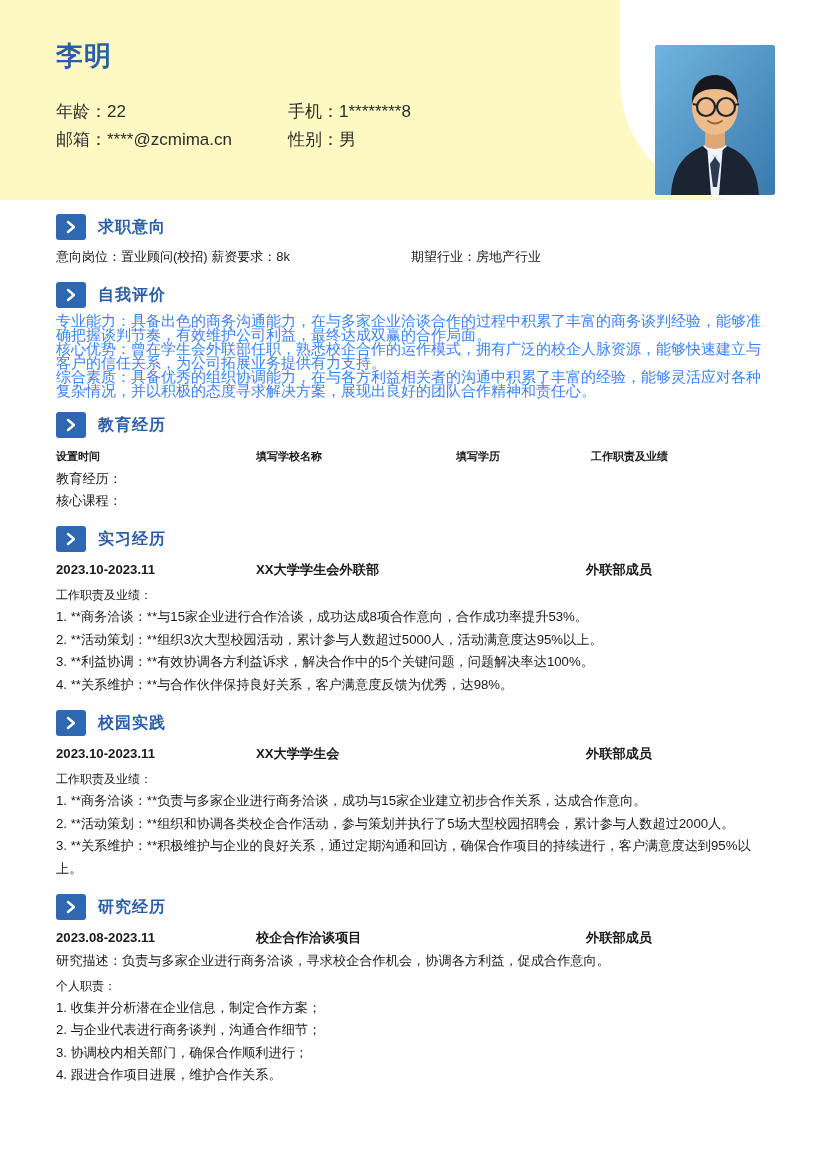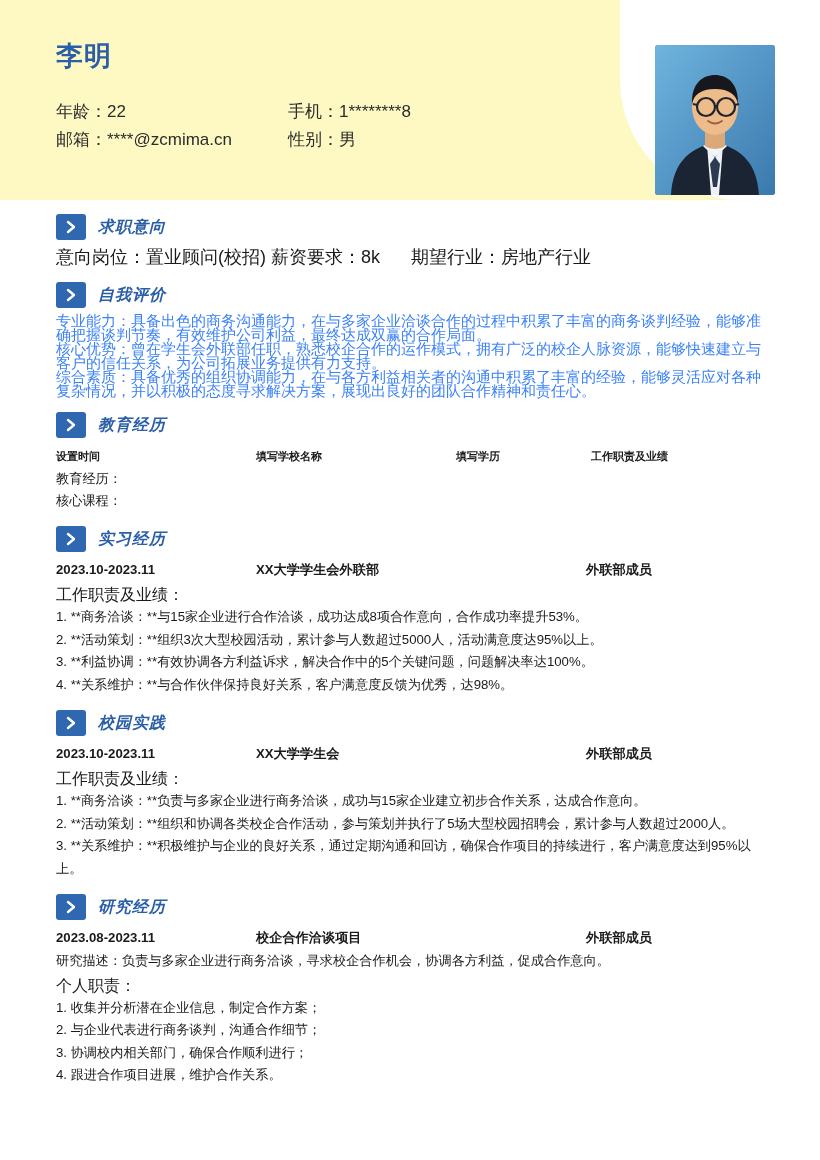--- a/index.html
+++ b/index.html
@@ -97,30 +97,29 @@
     justify-content: center;
     margin-right: 12px;
     flex: none;
   }
   .chev svg { display: block; }
   .section-title {
     font-size: 16px;
     font-weight: bold;
     color: #2a5fa8;
     letter-spacing: 1px;
-    font-style: italic;
   }
   .body-text {
     font-size: 15px;
     line-height: 14px;
     color: #3b82f6;
   }
   .row-flex {
     display: flex;
-    font-size: 18px;
+    font-size: 13px;
     line-height: 22px;
   }
   .intent-a { width: 355px; }
   .intent-b { }
   .para { margin: 0; }
 
   .edu-head {
     display: flex;
     font-size: 11px;
     font-weight: bold;
@@ -140,21 +139,21 @@
     display: flex;
     font-size: 13.2px;
     font-weight: bold;
     line-height: 24px;
     margin-top: 4px;
   }
   .exp-c1 { width: 200px; }
   .exp-c2 { width: 330px; }
   .exp-c3 { }
   .exp-label {
-    font-size: 16px;
+    font-size: 12px;
     line-height: 22px;
     margin-top: 2px;
   }
   .bullet {
     font-size: 13.2px;
     line-height: 22.5px;
     margin: 0;
   }
 </style>
 </head>

